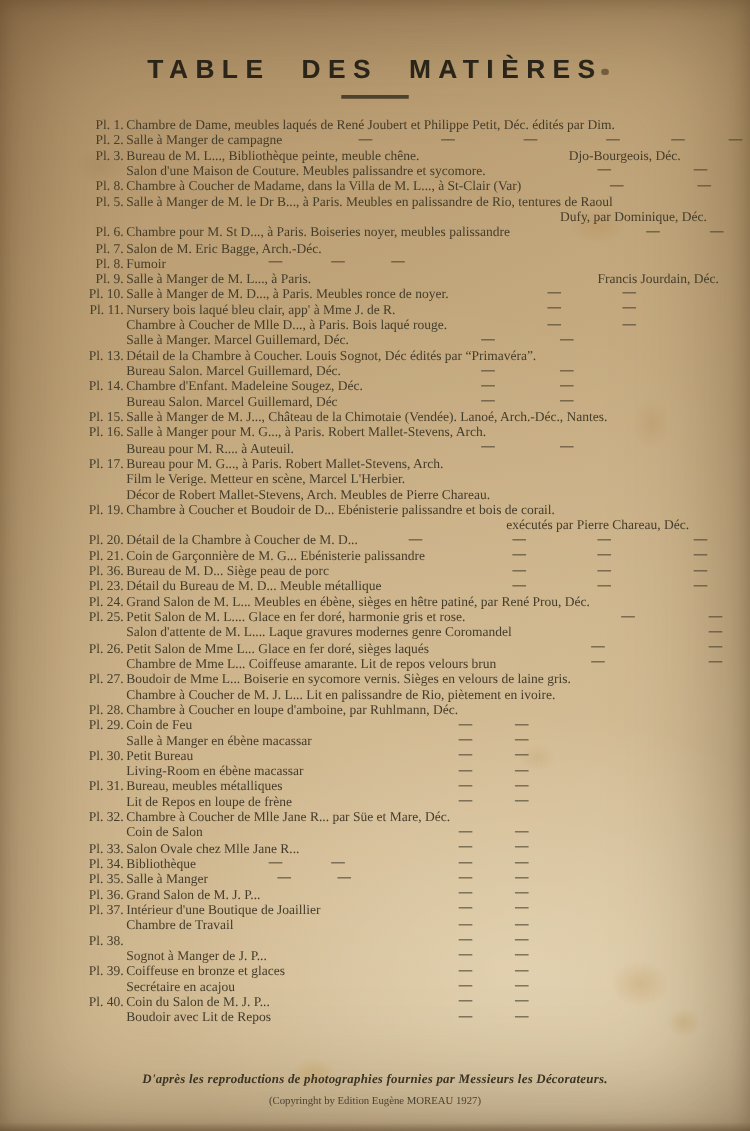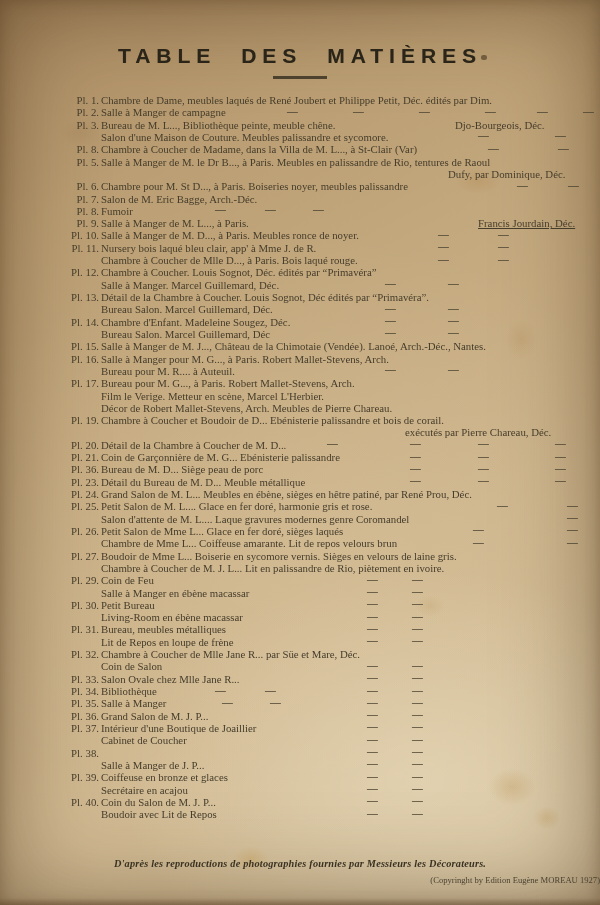--- a/index.html
+++ b/index.html
@@ -25,21 +25,21 @@
   }
   .title-rule{width:54px;height:3px;background:#332c1d;margin:8px auto 0;opacity:.8;}
   .toc{position:absolute;top:94px;left:0;right:0;margin-left:35px;}
   .line{position:relative;height:12.32px;font-size:10.8px;white-space:nowrap;color:#453d2b;}
   .pl{position:absolute;left:22px;width:42px;text-align:right;top:0;}
   .txt{position:absolute;left:66px;top:0;}
   .dash{position:absolute;top:-1.5px;font-weight:bold;color:#4a4230;}
   .rtxt{position:absolute;top:0;}
   .footnote{position:absolute;top:858px;left:0;width:100%;text-align:center;
     font-style:italic;font-size:10.3px;letter-spacing:0.2px;color:#3a3323;font-weight:bold;}
-  .copyright{position:absolute;top:875px;left:0;width:100%;text-align:right;
+  .copyright{position:absolute;top:875px;left:0;width:100%;text-align:center;
     font-size:8.6px;color:#4a4232;}
 </style>
 </head>
 <body>
 
 <div class="page">
 
   <div class="stain" style="left:455px;top:168px;width:46px;height:26px;background:radial-gradient(ellipse, rgba(160,115,45,0.18), rgba(160,115,45,0) 70%);"></div>
   <div class="stain" style="left:505px;top:318px;width:32px;height:42px;background:radial-gradient(ellipse, rgba(150,105,40,0.13), rgba(150,105,40,0) 70%);"></div>
   <div class="stain" style="left:60px;top:118px;width:42px;height:30px;background:radial-gradient(ellipse, rgba(120,85,40,0.10), rgba(120,85,40,0) 70%);"></div>
@@ -106,44 +106,40 @@
       <div class="line">
         <span class="pl">Pl. 8.</span>
         <span class="txt">Fumoir</span>
         <span class="dash" style="left: 180px;">—</span>
         <span class="dash" style="left: 230px;">—</span>
         <span class="dash" style="left: 278px;">—</span>
       </div>
       <div class="line">
         <span class="pl">Pl. 9.</span>
         <span class="txt">Salle à Manger de M. L..., à Paris.</span>
-        <span class="rtxt" style="left: 443px; text-decoration: underline;">Francis Jourdain, Déc.</span>
+        <span class="rtxt" style="left: 443px;">Francis Jourdain, Déc.</span>
       </div>
       <div class="line">
         <span class="pl">Pl. 10.</span>
         <span class="txt">Salle à Manger de M. D..., à Paris. Meubles ronce de noyer.</span>
         <span class="dash" style="left: 403px;">—</span>
         <span class="dash" style="left: 463px;">—</span>
       </div>
       <div class="line">
         <span class="pl">Pl. 11.</span>
         <span class="txt">Nursery bois laqué bleu clair, app' à Mme J. de R.</span>
         <span class="dash" style="left: 403px;">—</span>
         <span class="dash" style="left: 463px;">—</span>
       </div>
       <div class="line">
         <span class="txt">Chambre à Coucher de Mlle D..., à Paris. Bois laqué rouge.</span>
         <span class="dash" style="left: 403px;">—</span>
         <span class="dash" style="left: 463px;">—</span>
       </div>
       <div class="line">
-        <span class="pl">Pl. 12.</span>
-        <span class="txt">Chambre à Coucher. Louis Sognot, Déc. édités par “Primavéra”</span>
-      </div>
-      <div class="line">
         <span class="txt">Salle à Manger. Marcel Guillemard, Déc.</span>
         <span class="dash" style="left: 350px;">—</span>
         <span class="dash" style="left: 413px;">—</span>
       </div>
       <div class="line">
         <span class="pl">Pl. 13.</span>
         <span class="txt">Détail de la Chambre à Coucher. Louis Sognot, Déc édités par “Primavéra”.</span>
       </div>
       <div class="line">
         <span class="txt">Bureau Salon. Marcel Guillemard, Déc.</span>
@@ -246,20 +242,24 @@
         <span class="dash" style="left: 532px;">—</span>
       </div>
       <div class="line">
         <span class="pl">Pl. 27.</span>
         <span class="txt">Boudoir de Mme L... Boiserie en sycomore vernis. Sièges en velours de laine gris.</span>
       </div>
       <div class="line">
         <span class="txt">Chambre à Coucher de M. J. L... Lit en palissandre de Rio, piètement en ivoire.</span>
       </div>
       <div class="line">
+        <span class="pl">Pl. 28.</span>
+        <span class="txt">Chambre à Coucher en loupe d'amboine, par Ruhlmann, Déc.</span>
+      </div>
+      <div class="line">
         <span class="pl">Pl. 29.</span>
         <span class="txt">Coin de Feu</span>
         <span class="dash" style="left: 332px;">—</span>
         <span class="dash" style="left: 377px;">—</span>
       </div>
       <div class="line">
         <span class="txt">Salle à Manger en ébène macassar</span>
         <span class="dash" style="left: 332px;">—</span>
         <span class="dash" style="left: 377px;">—</span>
       </div>
@@ -322,31 +322,31 @@
         <span class="dash" style="left: 332px;">—</span>
         <span class="dash" style="left: 377px;">—</span>
       </div>
       <div class="line">
         <span class="pl">Pl. 37.</span>
         <span class="txt">Intérieur d'une Boutique de Joaillier</span>
         <span class="dash" style="left: 332px;">—</span>
         <span class="dash" style="left: 377px;">—</span>
       </div>
       <div class="line">
-        <span class="txt">Cabinet de Coucher</span>
+        <span class="txt">Chambre de Travail</span>
         <span class="dash" style="left: 332px;">—</span>
         <span class="dash" style="left: 377px;">—</span>
       </div>
       <div class="line">
         <span class="pl">Pl. 38.</span>
         <span class="dash" style="left: 332px;">—</span>
         <span class="dash" style="left: 377px;">—</span>
       </div>
       <div class="line">
-        <span class="txt">Salle à Manger de J. P...</span>
+        <span class="txt">Sognot à Manger de J. P...</span>
         <span class="dash" style="left: 332px;">—</span>
         <span class="dash" style="left: 377px;">—</span>
       </div>
       <div class="line">
         <span class="pl">Pl. 39.</span>
         <span class="txt">Coiffeuse en bronze et glaces</span>
         <span class="dash" style="left: 332px;">—</span>
         <span class="dash" style="left: 377px;">—</span>
       </div>
       <div class="line">

